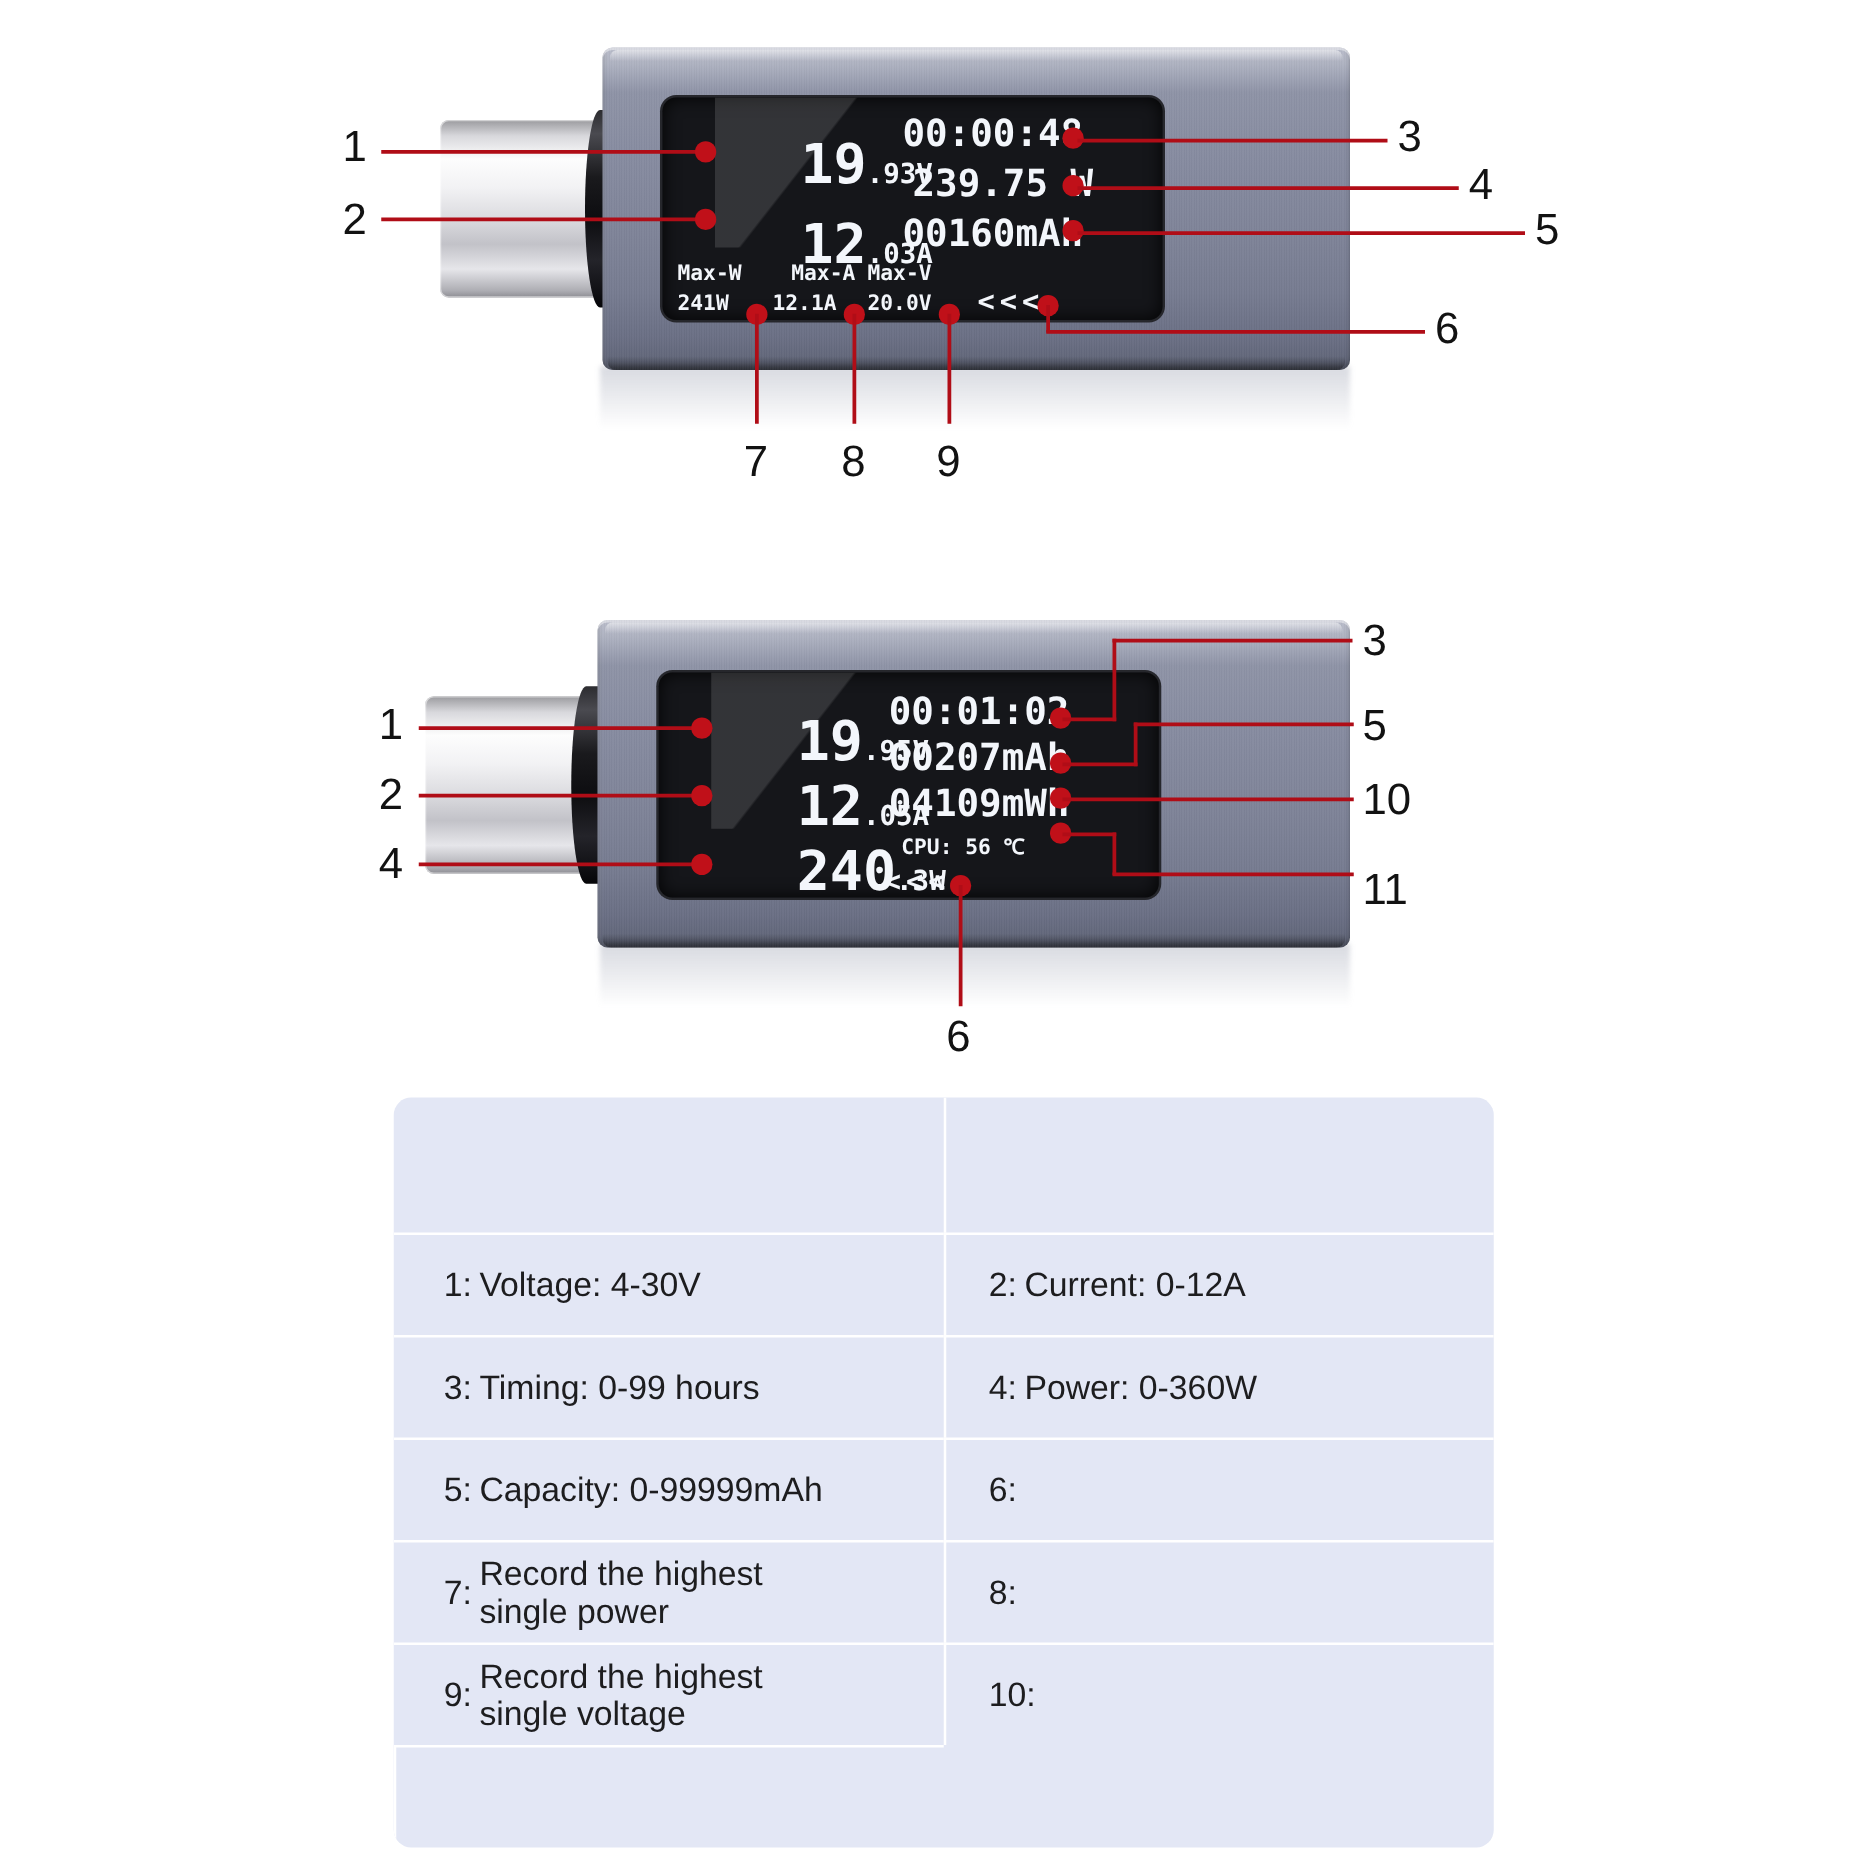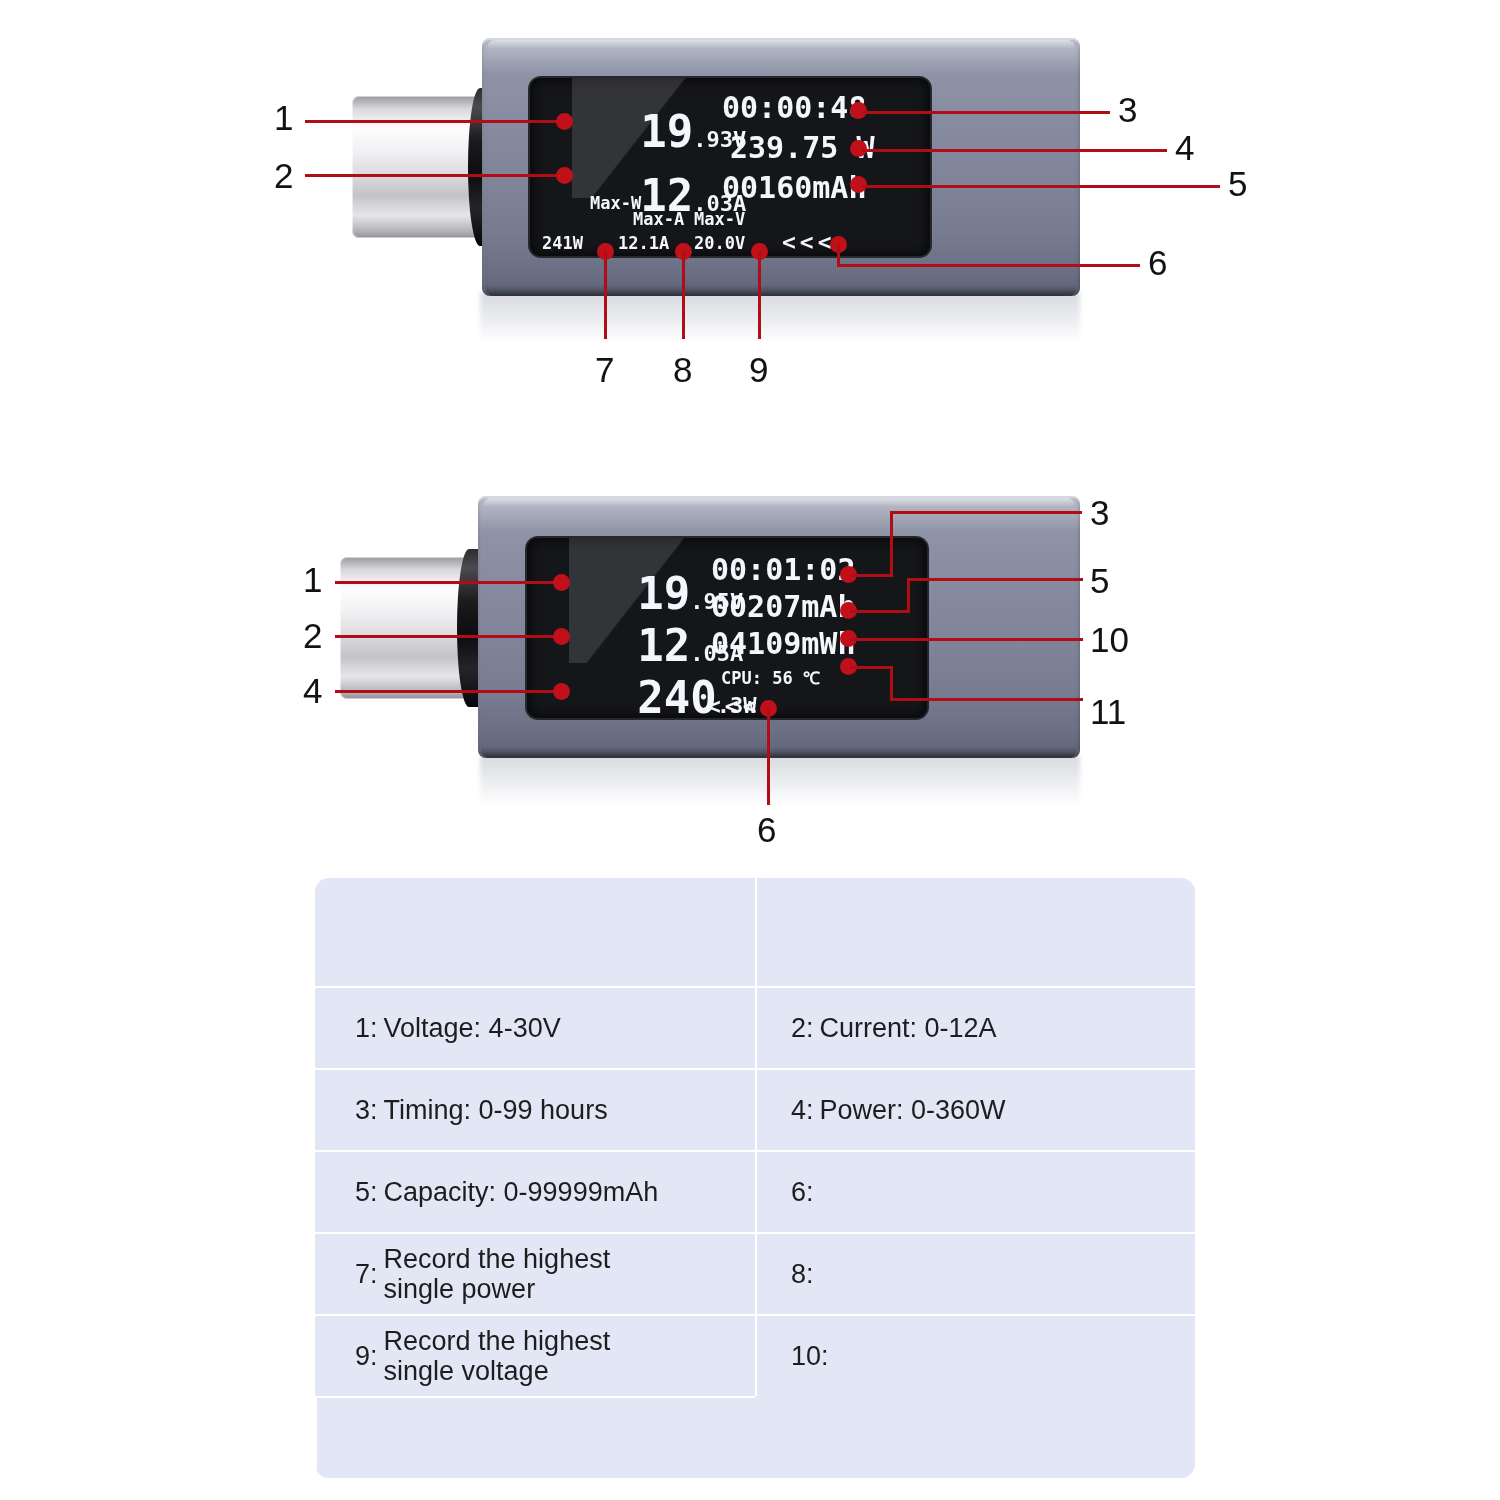--- a/index.html
+++ b/index.html
@@ -167,21 +167,21 @@
           <span class="big">19</span><span class="sm">.93</span><span class="sm">V</span>
         </div>
         <div class="row" style="left:2px;top:70px;">
           <span class="big">12</span><span class="sm">.03</span><span class="sm">A</span>
         </div>
 
         <div class="row md" style="left:180px;top:8px;">00:00:48</div>
         <div class="row md" style="left:188px;top:48px;">239.75 W</div>
         <div class="row md" style="left:180px;top:88px;">00160mAh</div>
 
-        <div class="row tiny" style="left:0px;top:110px;margin-left:48px;">Max-W</div>
+        <div class="row tiny" style="left:0px;top:126px;">Max-W</div>
         <div class="row tiny" style="left:76px;top:126px;padding-left:15px;">Max-A</div>
         <div class="row tiny" style="left:152px;top:126px;">Max-V</div>
         <div class="row tiny" style="left:0px;top:150px;">241W</div>
         <div class="row tiny" style="left:76px;top:150px;">12.1A</div>
         <div class="row tiny" style="left:152px;top:150px;">20.0V</div>
         <div class="row arrows" style="left:240px;top:144px;">&lt;&lt;&lt;</div>
       </div>
     </div>
 
     <div class="cal-num" style="left:274px;top:100px;">1</div>

